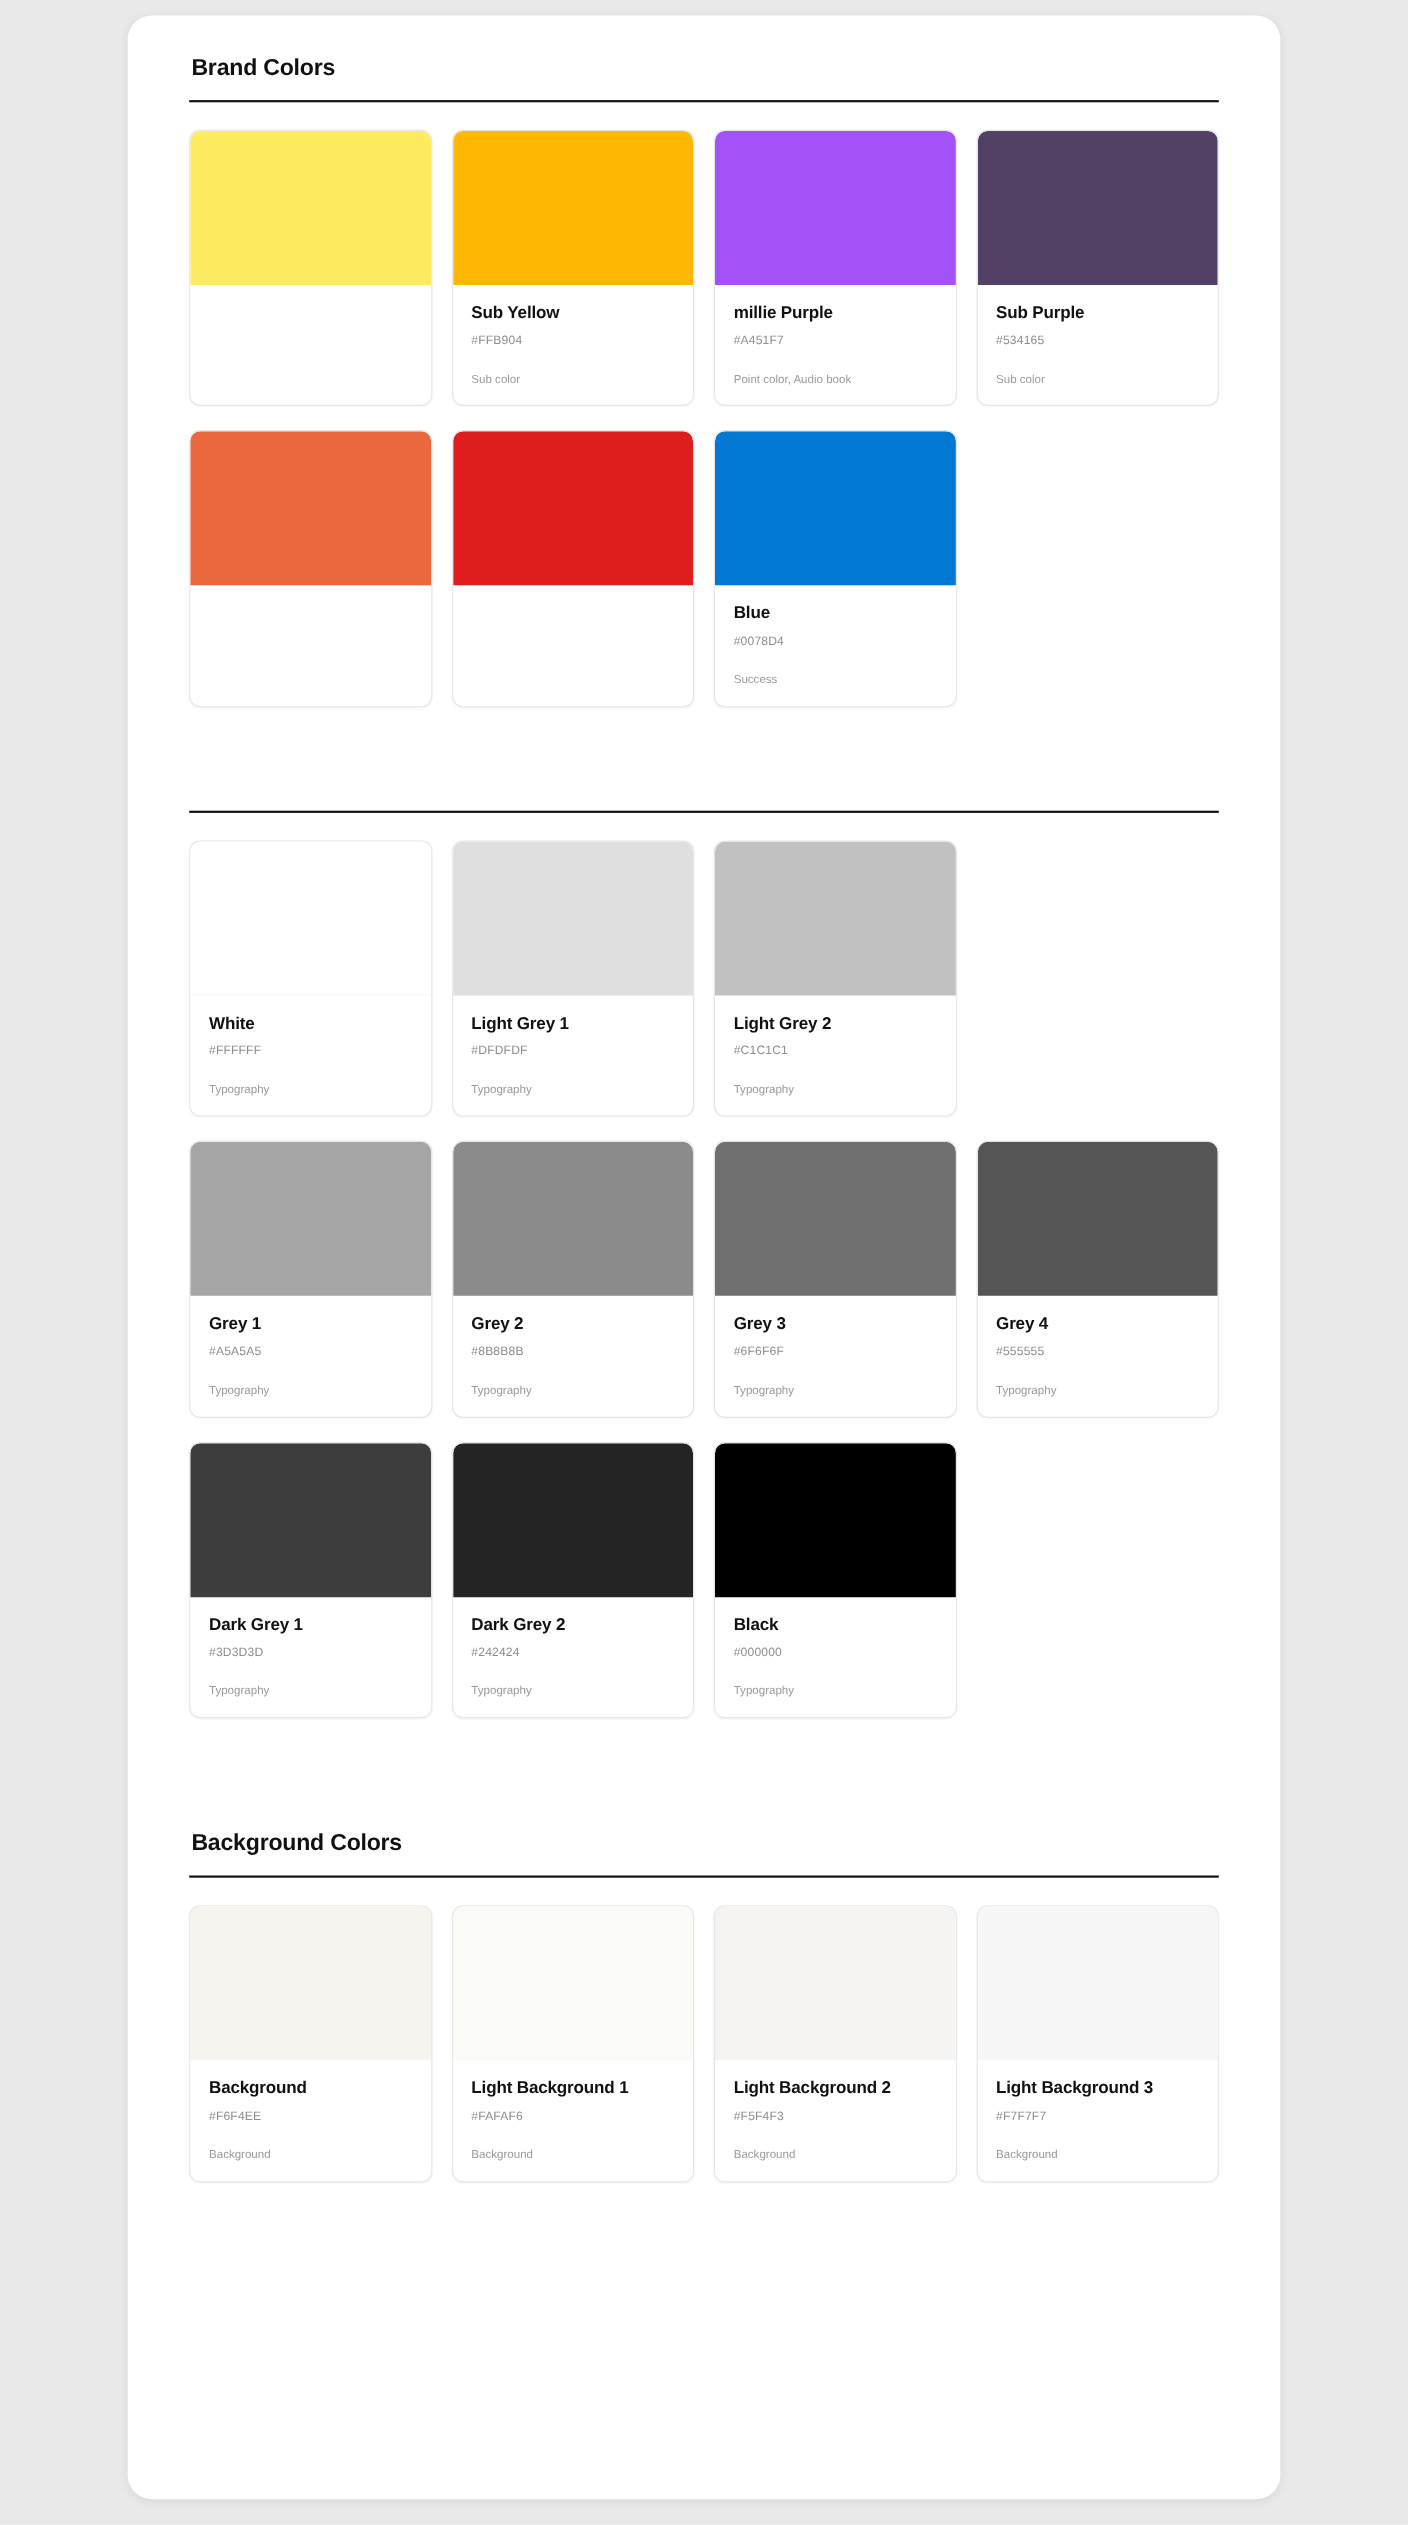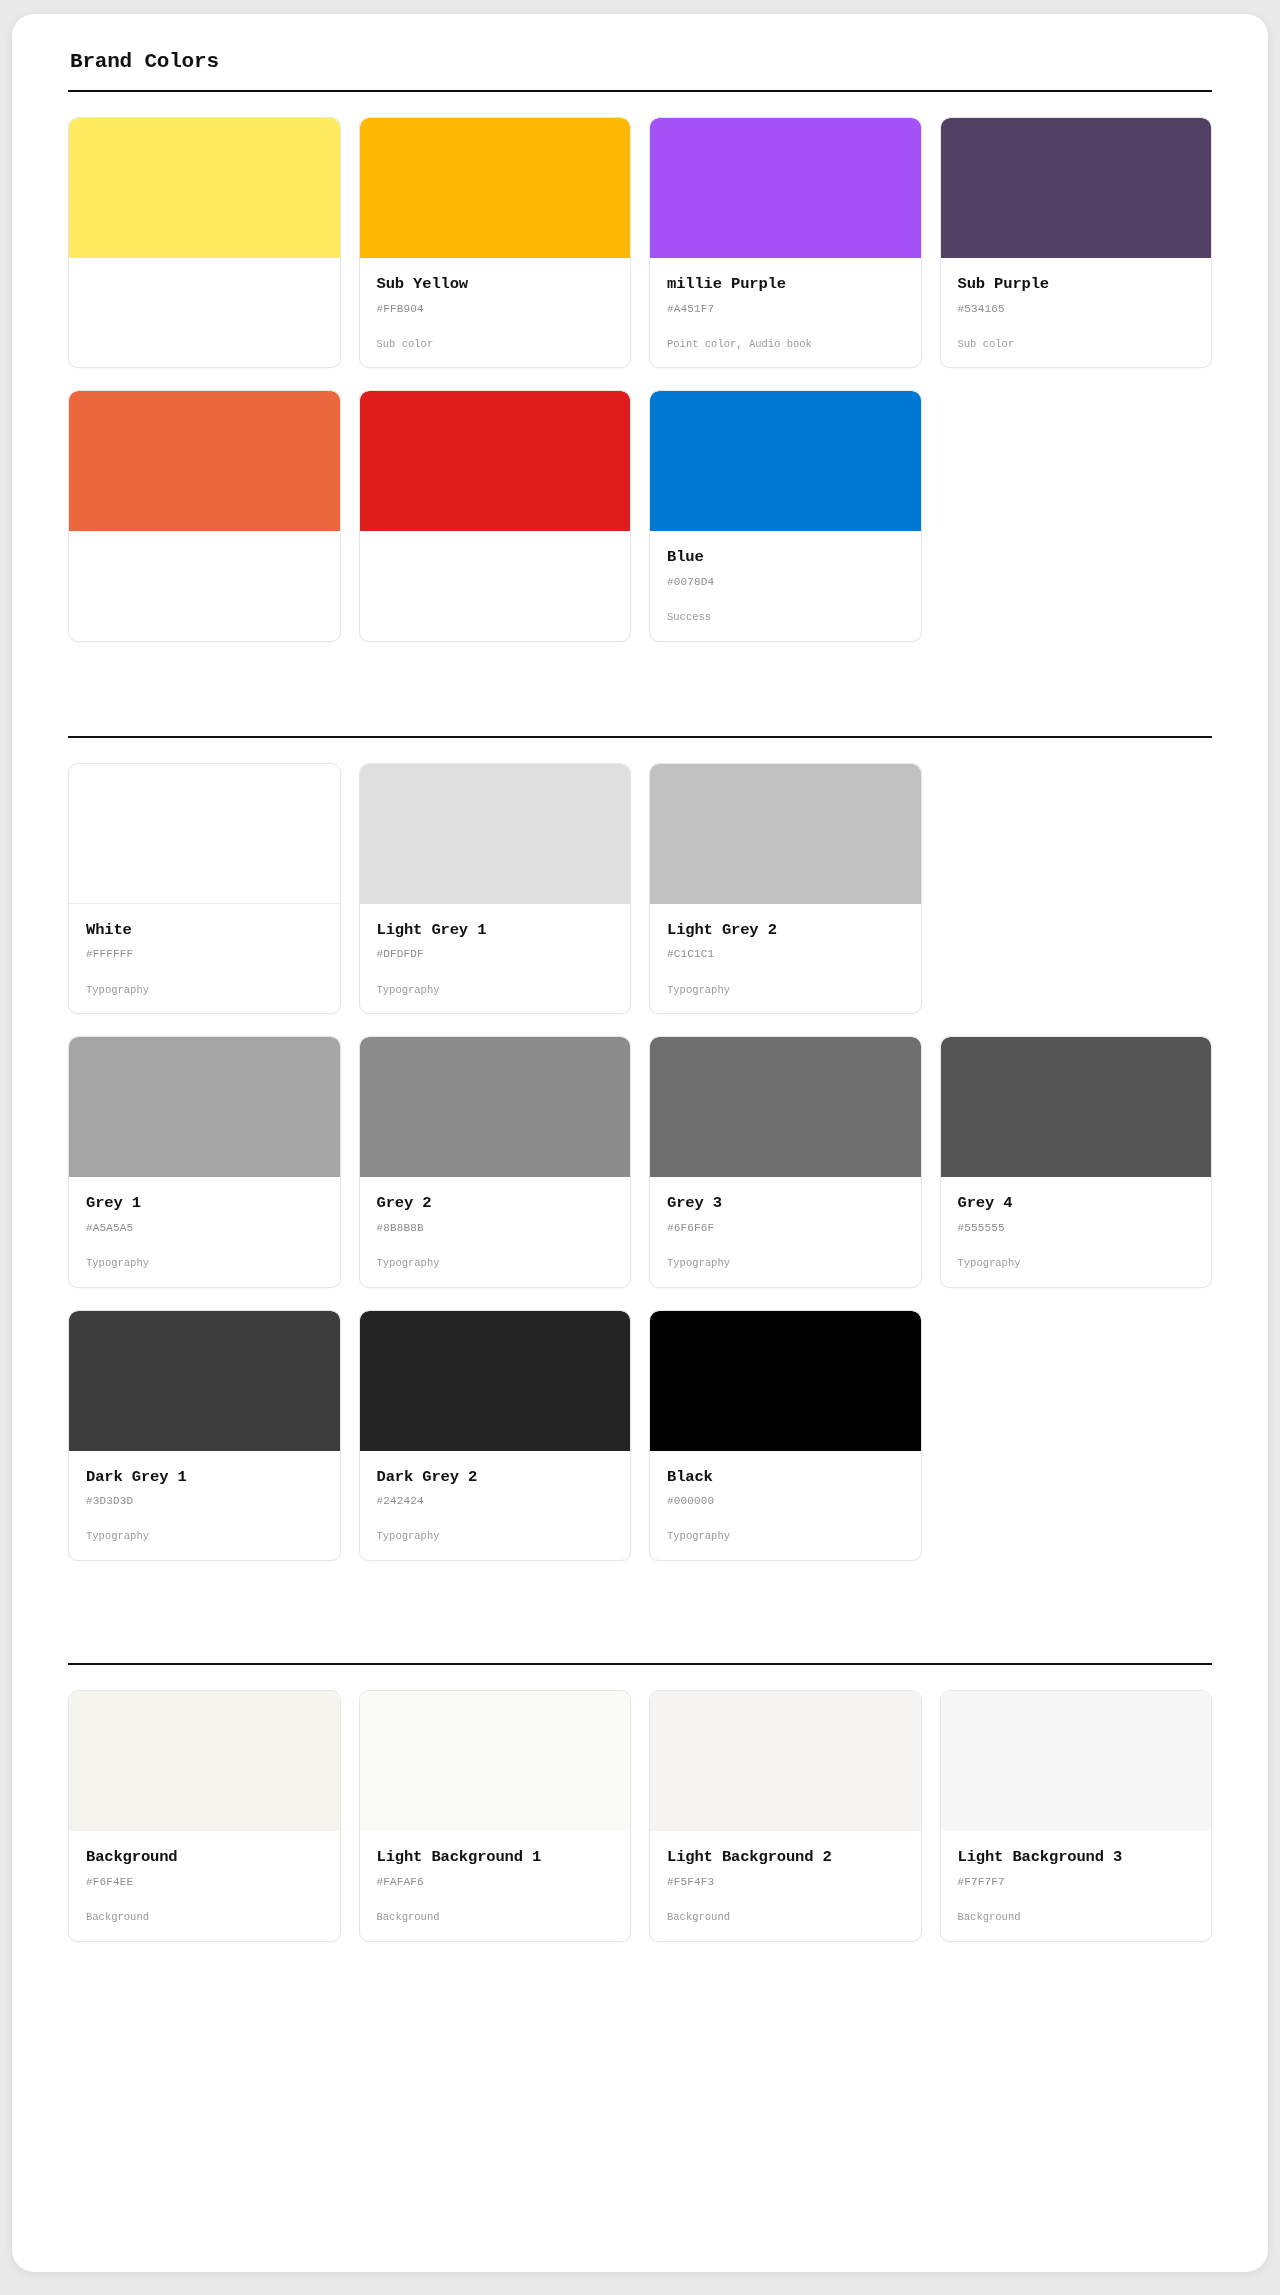--- a/index.html
+++ b/index.html
@@ -14,27 +14,26 @@
   .page {
     width: 1280px;
     min-height: 2295px;
     padding: 14px 0 20px 0;
     display: flex;
     justify-content: center;
     align-items: flex-start;
   }
 
   .sheet {
-    width: 1256px;
+    width: 1048px;
     min-height: 2258px;
     background: #ffffff;
     border-radius: 22px;
     padding: 36px 56px 20px 56px;
     box-shadow: 0 2px 10px rgba(0,0,0,0.07);
-    font-family: Liberation Mono, monospace;
   }
 
   
   .section { margin-bottom: 0; }
   .section-gap-1 { height: 94px; }
   .section-gap-2 { height: 102px; }
 
   .section-title {
     font-size: 21px;
     font-weight: 700;
@@ -261,20 +260,21 @@
               <div class="card-name">Black</div>
               <div class="card-hex">#000000</div>
               <div class="card-usage">Typography</div>
             </div>
           </div>
           <div class="card placeholder"></div>
         </div>
       </div>
       <div class="section-gap-2"></div>
       <div class="section">
+        <div class="section-title">Background Colors</div>
         <div class="section-rule"></div>
         <div class="card-row">
           <div class="card">
             <div class="swatch" style="background: rgb(246, 244, 238);"></div>
             <div class="card-body">
               <div class="card-name">Background</div>
               <div class="card-hex">#F6F4EE</div>
               <div class="card-usage">Background</div>
             </div>
           </div>

